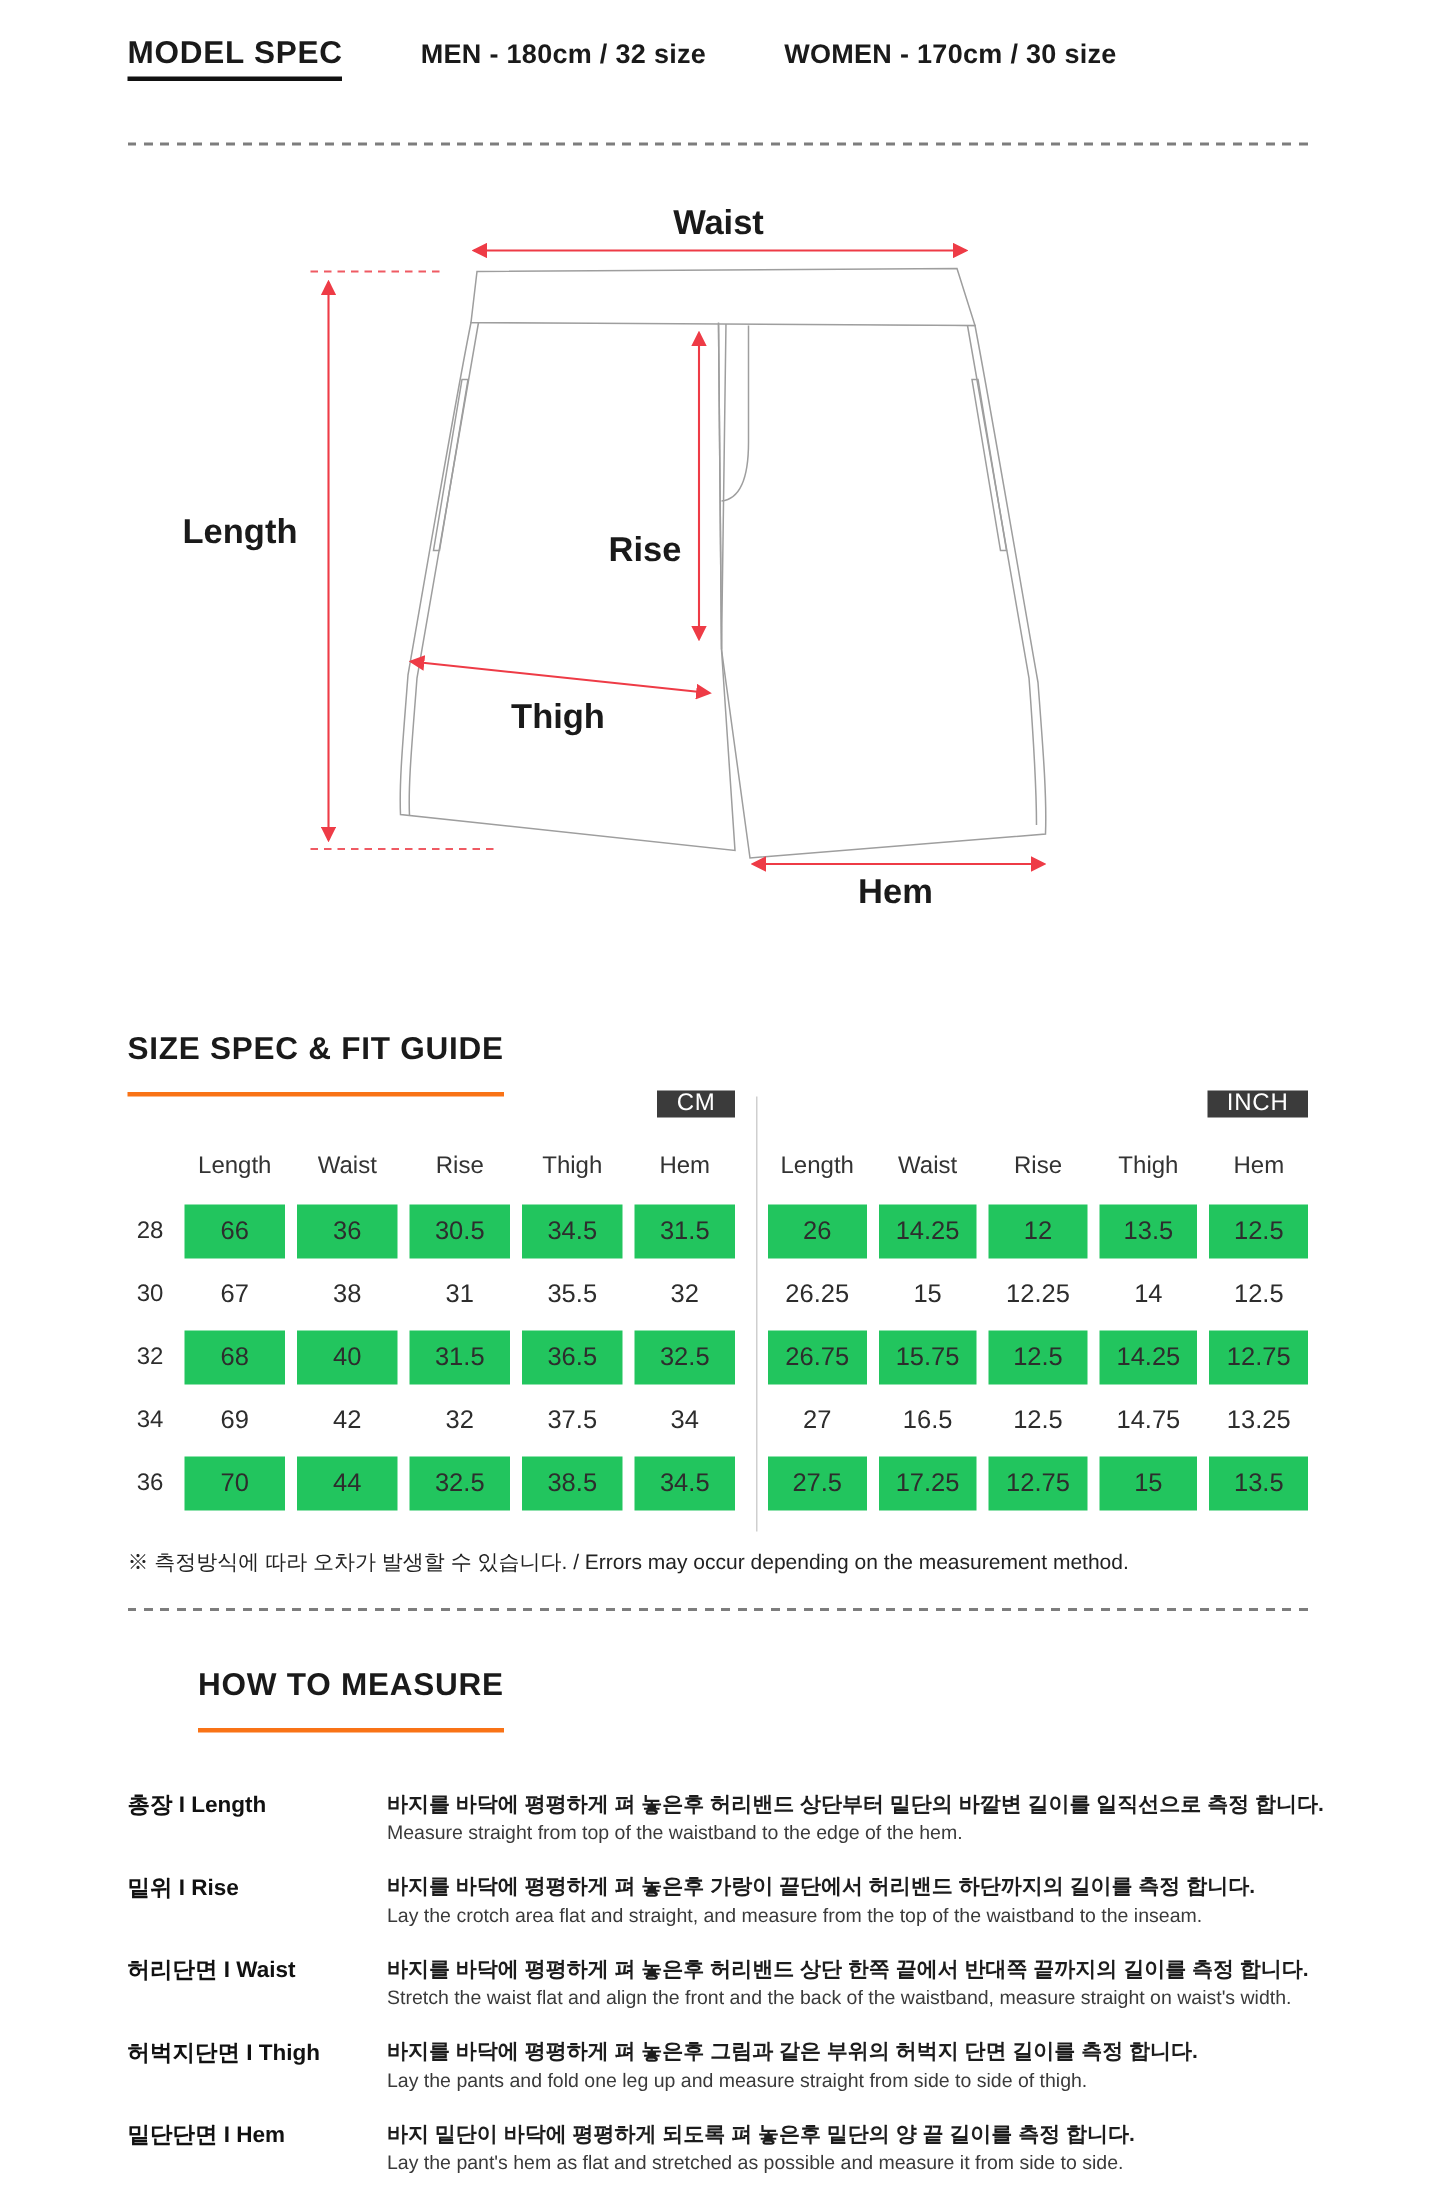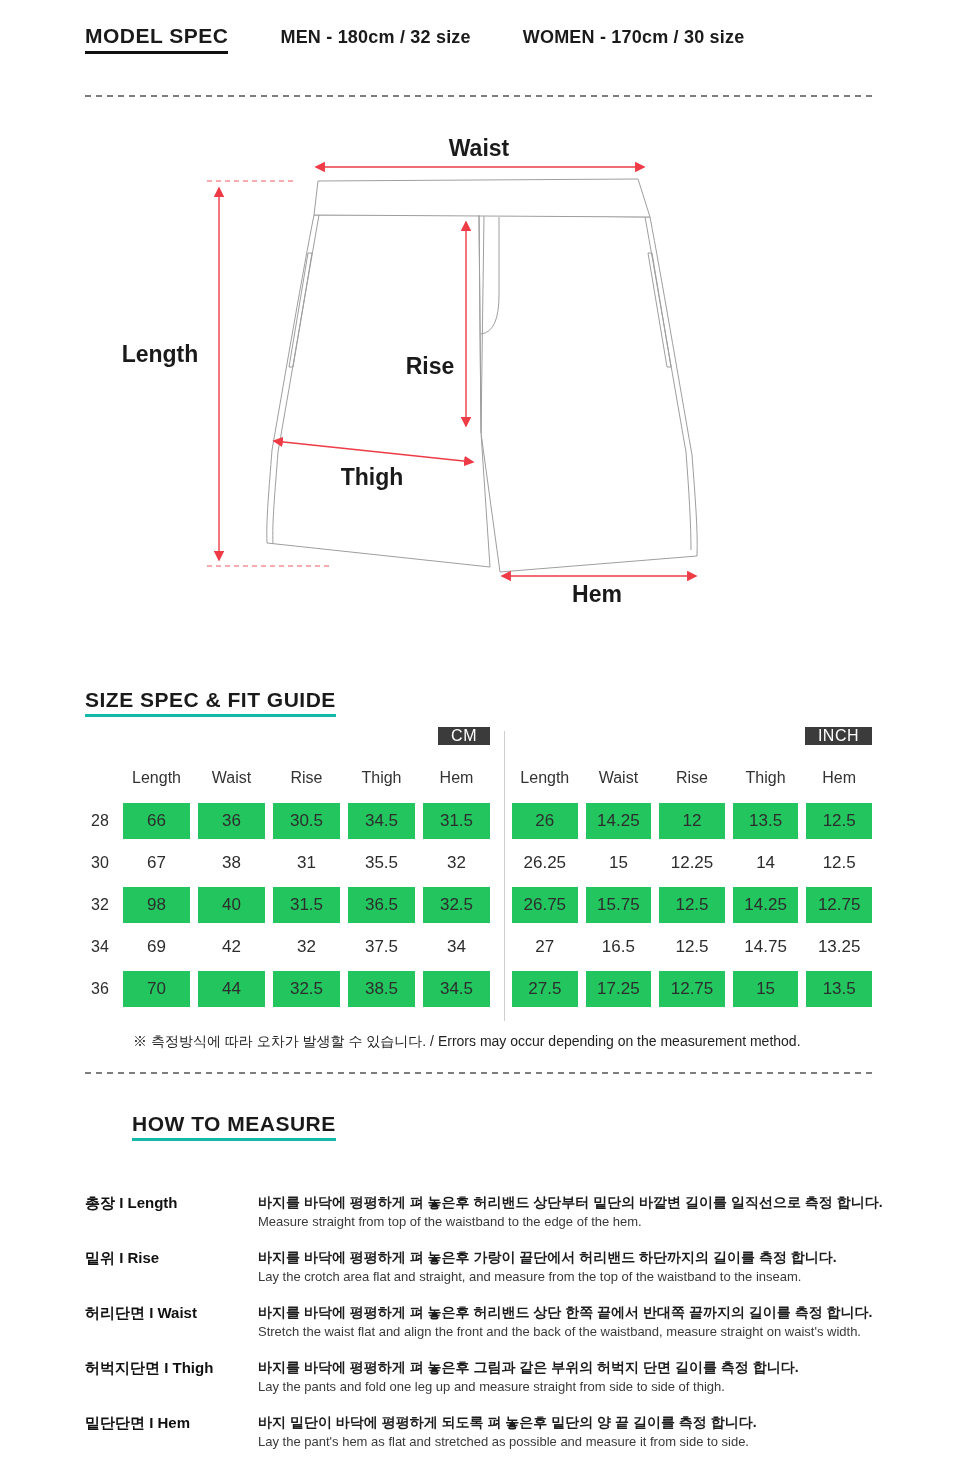--- a/index.html
+++ b/index.html
@@ -20,41 +20,41 @@
   
   #shorts-diagram{position:absolute;left:100px;top:120px;}
   .diag-label{font-weight:bold;font-size:23px;fill:#1a1a1a;text-anchor:middle;}
   .outline{fill:none;stroke:#9e9e9e;stroke-width:1;}
   .outline-fill{fill:#fff;stroke:#9e9e9e;stroke-width:1;}
   .redline{stroke:#ee3b46;stroke-width:1.4;fill:none;}
   .reddash{stroke:#ef5a63;stroke-width:1.2;fill:none;stroke-dasharray:5 4;}
 
   
   .section-title{position:absolute;font-size:21px;font-weight:bold;letter-spacing:.5px;
-    border-bottom:3px solid #14b8a6;padding-bottom:2px;white-space:nowrap;}
+    border-bottom:3px solid #f97316;padding-bottom:16px;white-space:nowrap;}
   #size-spec-title{left:85px;top:688px;}
   #how-to-title{left:85px;top:1112px;margin-left:47px;}
 
   .size-table{position:absolute;top:727px;}
   #table-cm{left:85px;width:405px;}
   #table-inch{left:512px;width:360px;}
   .unit-badge{margin-left:auto;width:fit-content;background:#3b3b3b;color:#fff;
     font-size:16px;padding:0 13px;letter-spacing:.5px;}
   .grid-cm{display:grid;grid-template-columns:30px repeat(5,1fr);column-gap:8px;}
   .grid-inch{display:grid;grid-template-columns:repeat(5,1fr);column-gap:8px;}
   .thead{margin-top:24px;margin-bottom:16px;}
   .hcell{font-size:16px;color:#333;text-align:center;}
   .trow{margin-top:6px;}
   .cell,.sizecell{height:36px;display:flex;align-items:center;justify-content:center;
     font-size:17px;color:#2d2d2d;}
   .sizecell{font-size:16px;}
   .striped .cell{background:#22c55e;}
   #table-vdivider{position:absolute;left:504px;top:731px;width:1px;height:290px;background:#cfcfcf;}
 
-  #measure-note{position:absolute;left:85px;top:1033px;font-size:14px;color:#222;margin-left:48px;}
+  #measure-note{position:absolute;left:85px;top:1033px;font-size:14px;color:#222;}
 
   
   #measure-list{position:absolute;left:85px;top:1193px;width:800px;}
   .measure-row{display:flex;margin-bottom:17px;}
   .measure-label{width:173px;flex:none;font-size:15px;font-weight:bold;color:#111;padding-top:1px;}
   .measure-desc{flex:1;}
   .measure-kr{font-size:14px;font-weight:600;color:#1c1c1c;line-height:19px;}
   .measure-en{font-size:13px;font-weight:400;color:#3a3a3a;line-height:19px;}
 </style>
 </head>
@@ -136,21 +136,21 @@
     <div class="trow grid-cm">
       <div class="sizecell">30</div>
       <div class="cell">67</div>
       <div class="cell">38</div>
       <div class="cell">31</div>
       <div class="cell">35.5</div>
       <div class="cell">32</div>
     </div>
     <div class="trow grid-cm striped">
       <div class="sizecell">32</div>
-      <div class="cell">98</div>
+      <div class="cell">68</div>
       <div class="cell">40</div>
       <div class="cell">31.5</div>
       <div class="cell">36.5</div>
       <div class="cell">32.5</div>
     </div>
     <div class="trow grid-cm">
       <div class="sizecell">34</div>
       <div class="cell">69</div>
       <div class="cell">42</div>
       <div class="cell">32</div>

